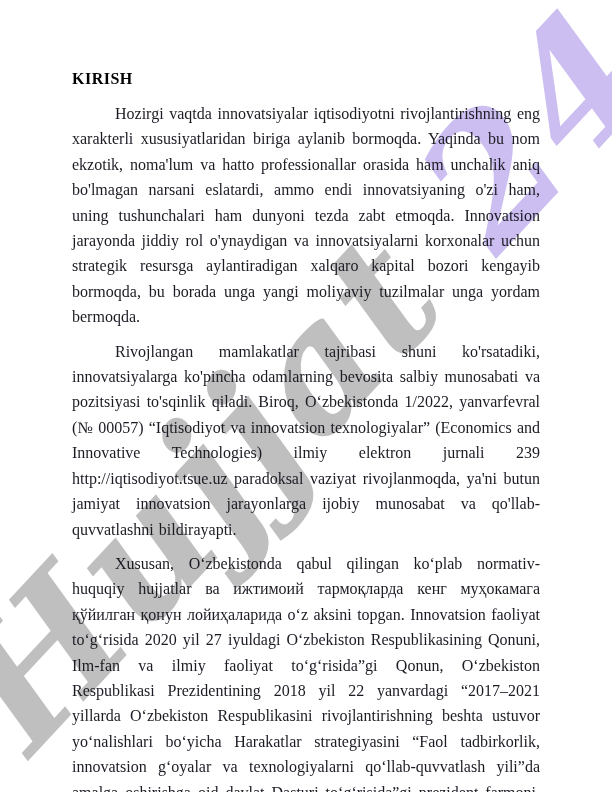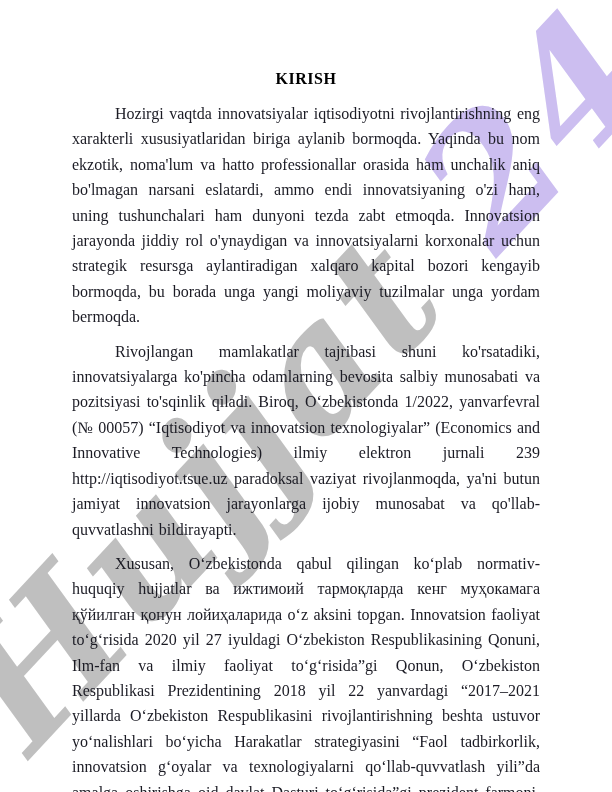--- a/index.html
+++ b/index.html
@@ -36,21 +36,20 @@
     position: absolute;
     left: 72px; top: 66px;
     width: 468px;
     z-index: 1;
     color: #1b1b24;
   }
   .doc-title {
     font-size: 16px;
     font-weight: bold;
     color: #000000;
-    text-align: center;
     line-height: 26px;
     margin: 0 0 9px 0;
     letter-spacing: 0.5px;
   }
   .para {
     font-size: 16px;
     line-height: 25.4px;
     text-align: justify;
     text-indent: 43px;
     margin: 0 0 9px 0;

